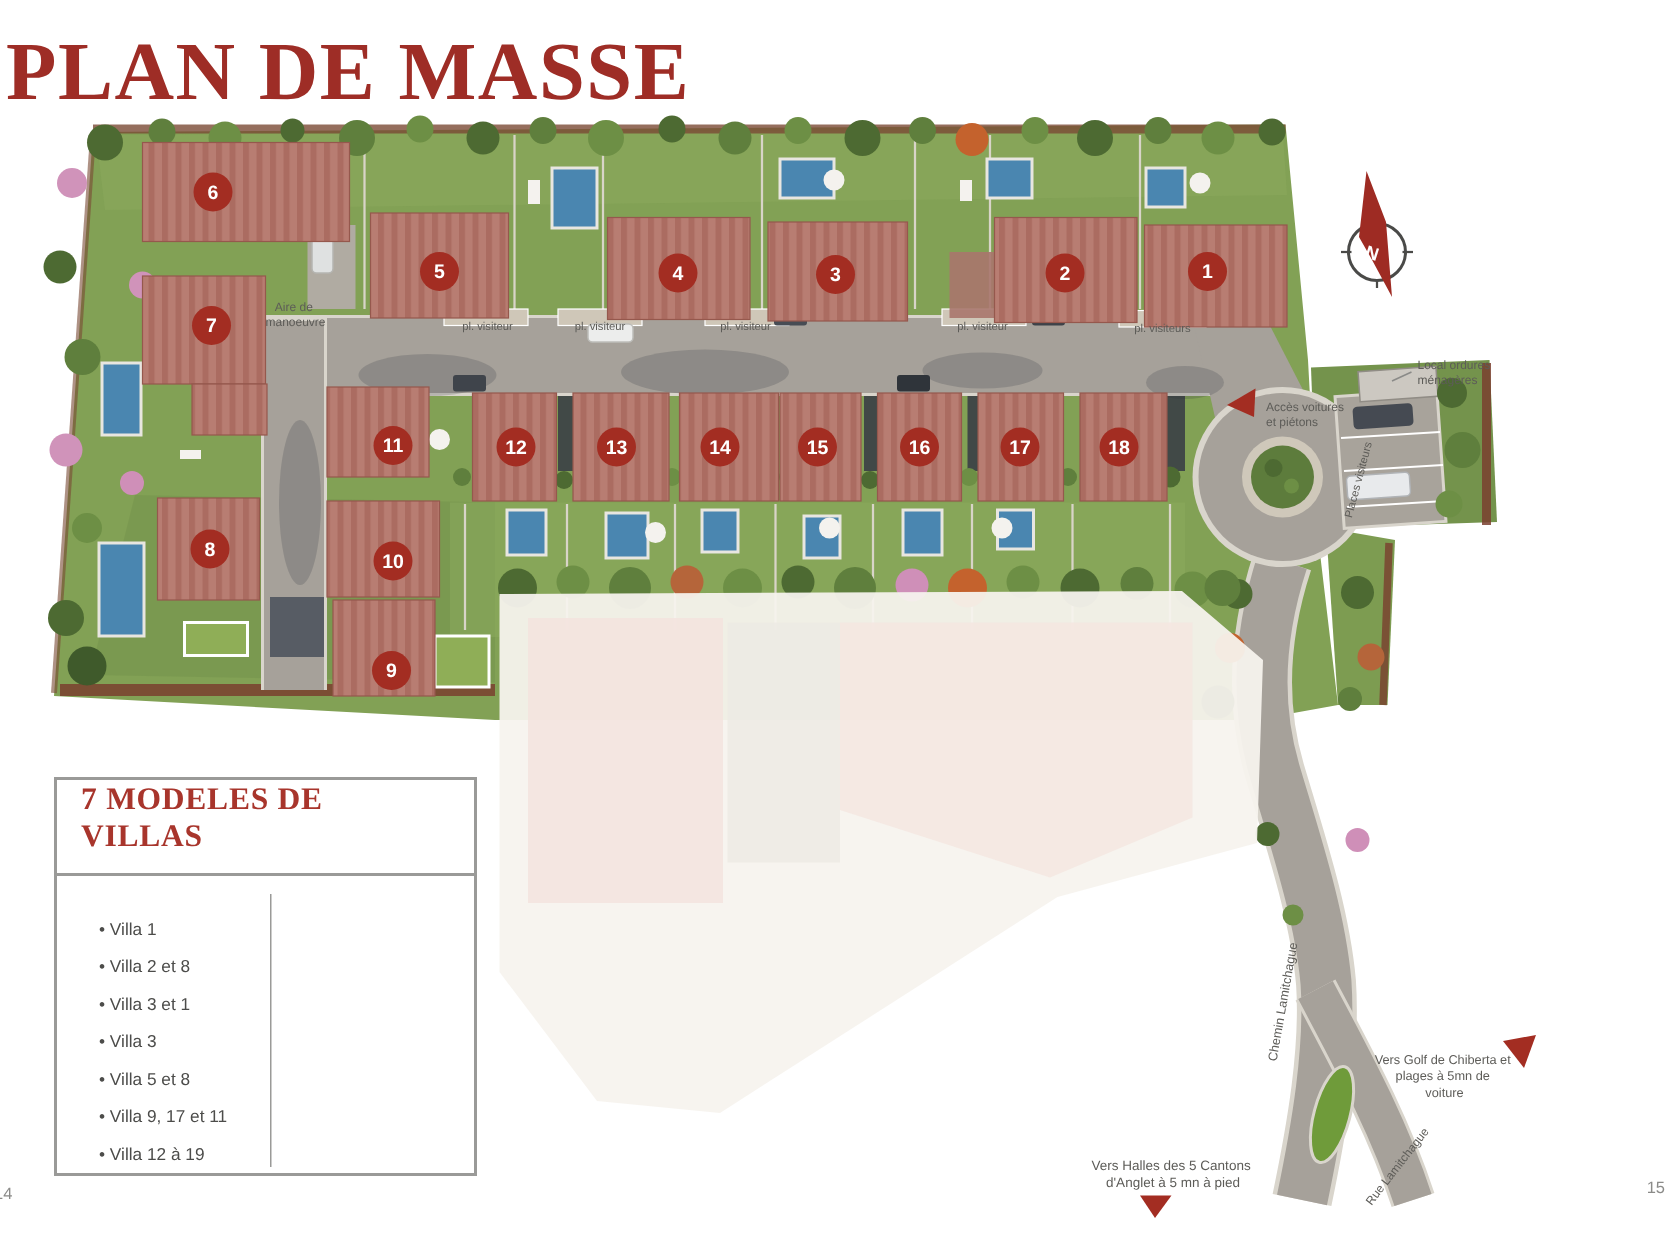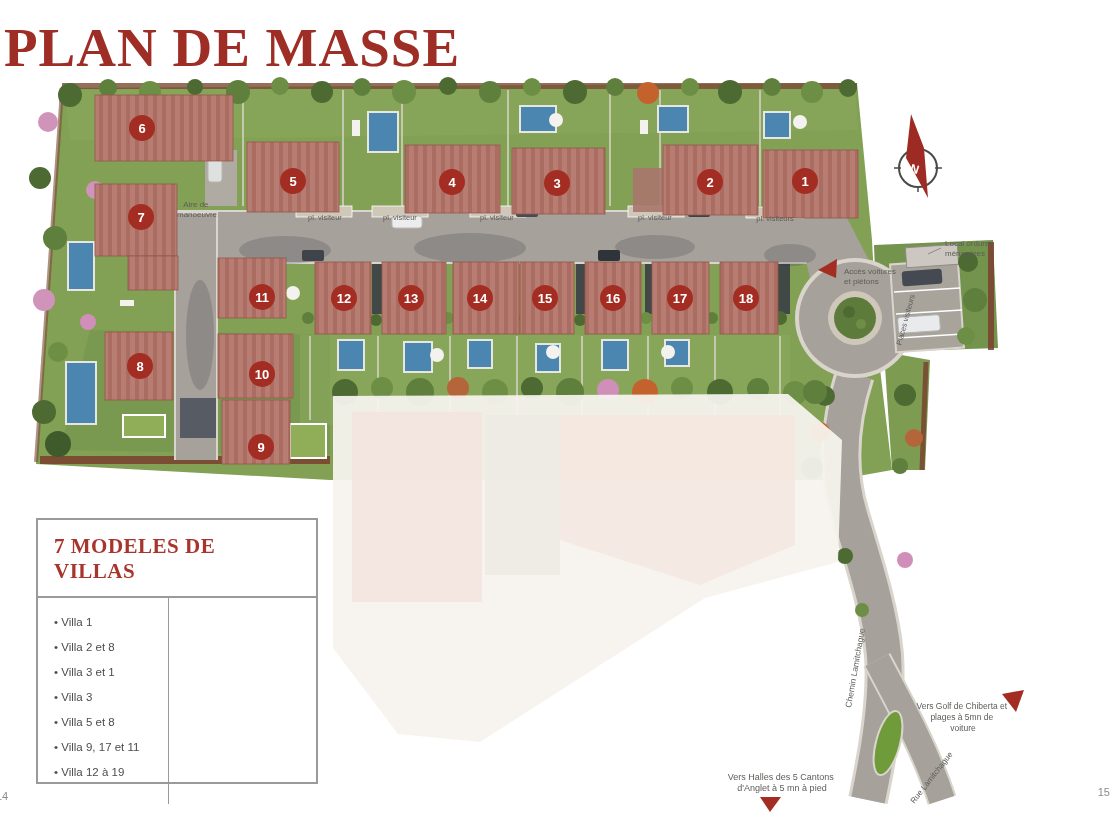--- a/index.html
+++ b/index.html
@@ -7,25 +7,25 @@
         font-family:"Liberation Sans",sans-serif;}
   .page-title{position:absolute;left:4px;top:20px;margin:0;font-family:"Liberation Serif",serif;
         font-weight:600;font-size:55px;line-height:1;letter-spacing:1px;color:#9e2d26;}
   svg{position:absolute;left:0;top:0;}
   .mlabel{font-family:"Liberation Sans",sans-serif;fill:#5d5c58;}
   .badge-n{font-family:"Liberation Sans",sans-serif;font-size:13px;font-weight:600;fill:#ffffff;
         text-anchor:middle;}
   
   .legend{position:absolute;left:36px;top:518px;width:282px;height:266px;background:#ffffff;
         border:2px solid #9a9a98;box-sizing:border-box;}
-  .legend-title{margin:0;padding:14px 16px 12px 16px;font-family:"Liberation Serif",serif;
+  .legend-title{margin:0;padding:0 16px 12px 16px;font-family:"Liberation Serif",serif;
         font-weight:700;font-size:21px;letter-spacing:0.5px;color:#a8352c;
         border-bottom:2px solid #9a9a98;}
   .legend-cols{display:flex;height:calc(100% - 56px);}
-  .legend-list{list-style:none;margin:0;padding:12px 10px 0 16px;width:104px;
+  .legend-list{list-style:none;margin:12px;padding:12px 10px 0 16px;width:104px;
         border-right:1.5px solid #9a9a98;}
   .legend-list li{font-size:11.5px;color:#4c4c4a;line-height:25px;white-space:nowrap;}
   .legend-list li::before{content:"• ";color:#4c4c4a;}
   .legend-spacer{flex:1;}
   .pageno{position:absolute;font-size:11px;color:#8b8b89;}
   .pageno-left{left:-4px;top:790px;}
   .pageno-right{right:6px;top:786px;}
 </style>
 </head>
 <body>

